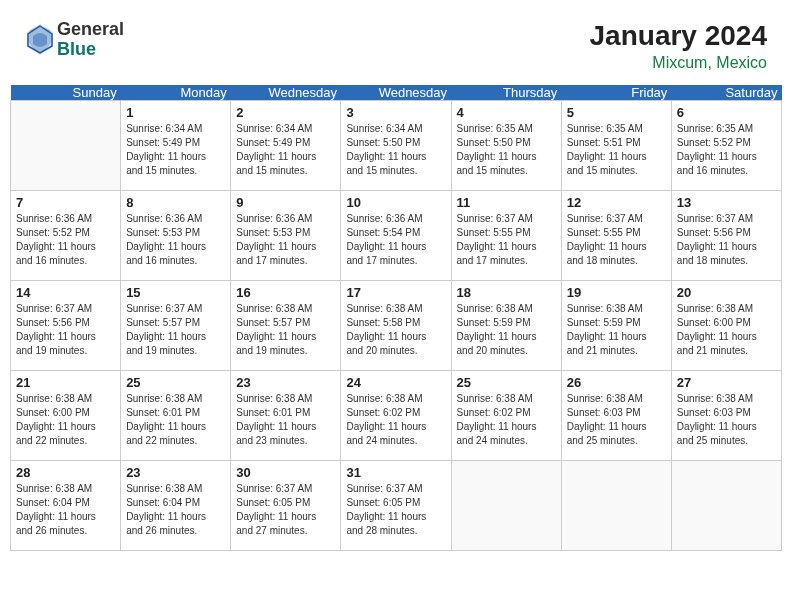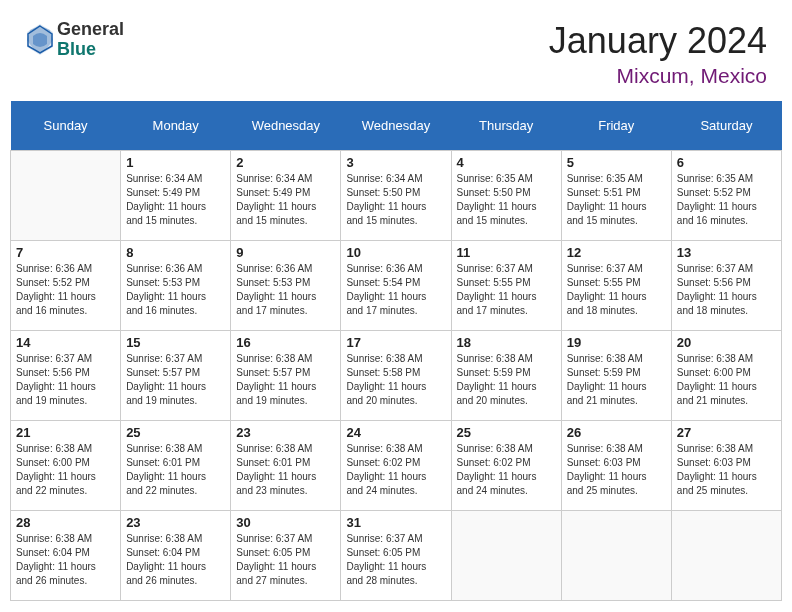--- a/index.html
+++ b/index.html
@@ -38,40 +38,40 @@
     }
     .logo-icon {
       width: 30px;
       height: 35px;
       margin-right: 2px;
     }
     .title-area {
       text-align: right;
     }
     .month-title {
-      font-size: 36px;
-      font-weight: normal;
+      font-size: 28px;
+      font-weight: bold;
       color: #222;
     }
     .location {
-      font-size: 21px;
-      color: #701a75;
+      font-size: 16px;
+      color: #15803d;
       margin-top: 2px;
     }
     .calendar {
       width: 100%;
       border-collapse: collapse;
       margin-top: 8px;
       font-size: 11px;
     }
     .calendar th {
       background-color: #2a6cb8;
       color: #fff;
-      padding: 17px 4px;
-      text-align: center;
+      padding: 0 4px;
+      text-align: right;
       font-size: 13px;
       font-weight: normal;
     }
     .calendar td {
       border: 1px solid #ccc;
       vertical-align: top;
       padding: 4px 5px;
       width: 108px;
       min-height: 80px;
       height: 90px;

